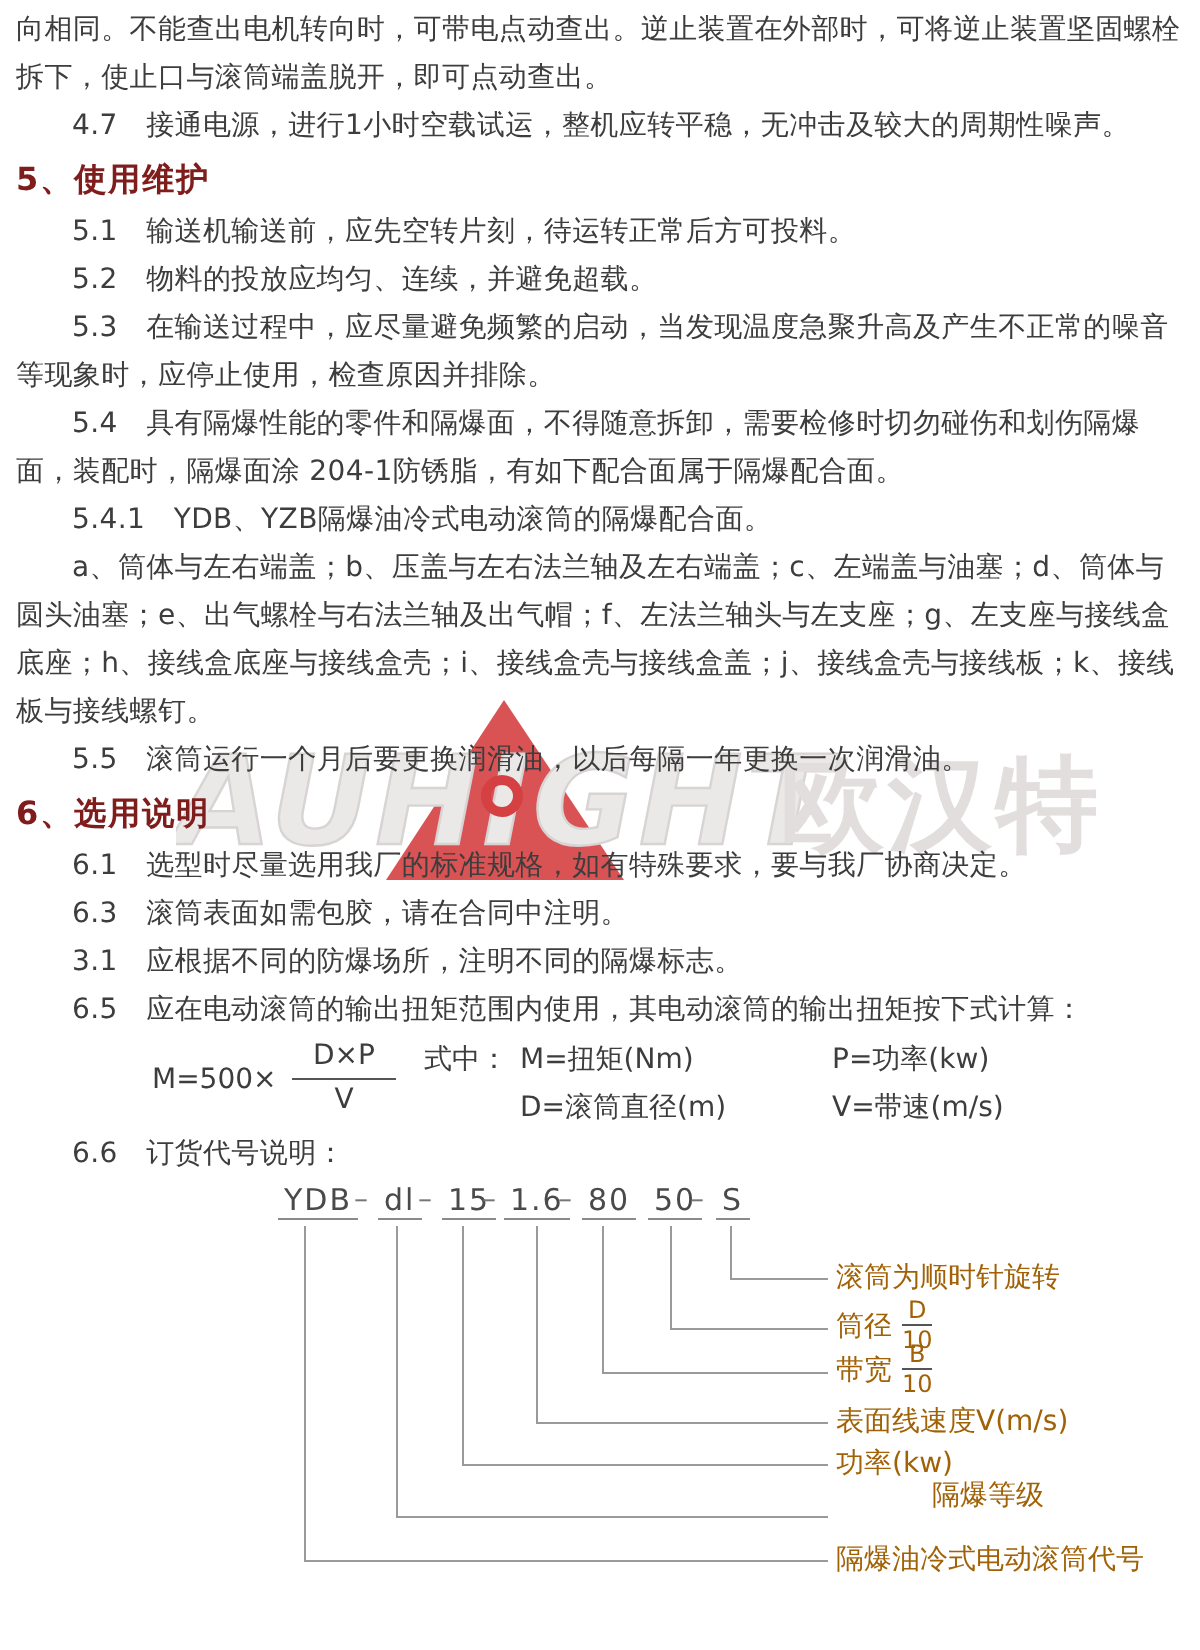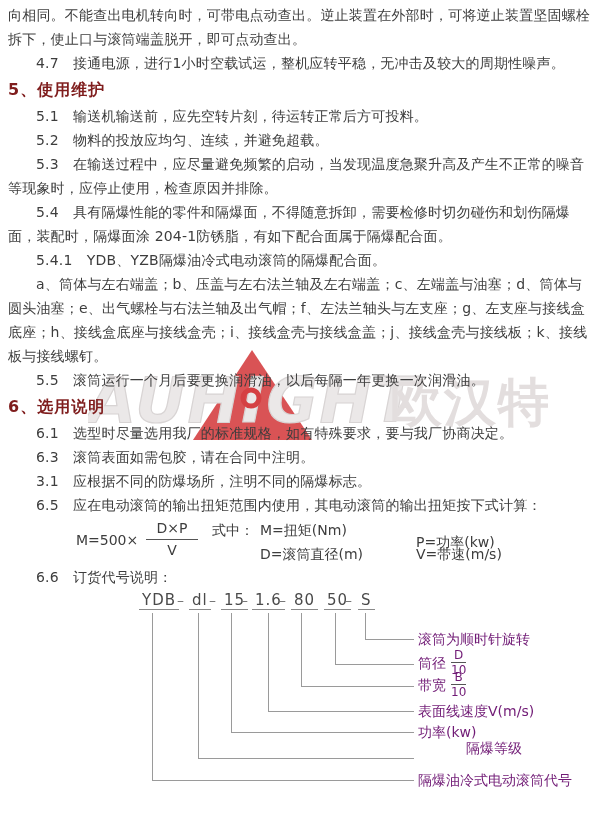--- a/index.html
+++ b/index.html
@@ -19,21 +19,21 @@
   .f-el{position:absolute;line-height:22px;white-space:nowrap;}
   .f-frac{position:absolute;left:138px;top:1px;text-align:center;width:52px;font-size:14px;line-height:21px;}
   .f-frac .num{display:block;border-bottom:1px solid #555;padding:0 4px;}
   .f-frac .den{display:block;}
   
   .diagram{position:relative;height:212px;font-size:14px;}
   .seg{position:absolute;top:2px;padding:0 3px;border-bottom:1px solid #8a8a8a;color:#4a4a4a;
        font-size:15px;letter-spacing:1px;line-height:18px;white-space:nowrap;}
   .dash{position:absolute;top:2px;color:#777;font-size:14px;line-height:18px;}
   .lline{position:absolute;border-left:1px solid #9a9a9a;border-bottom:1px solid #9a9a9a;}
-  .dlabel{position:absolute;left:410px;white-space:nowrap;color:#701a75;font-size:14px;line-height:20px;}
+  .dlabel{position:absolute;left:410px;white-space:nowrap;color:#a16207;font-size:14px;line-height:20px;}
   .frac{display:inline-block;vertical-align:middle;text-align:center;font-size:12px;line-height:14px;margin-left:5px;position:relative;top:-1px;}
   .frac .num{display:block;border-bottom:1px solid #555;padding:0 3px;}
   .frac .den{display:block;}
 </style>
 </head>
 <body>
 
 <div class="page">
 
   <div class="watermark">
@@ -66,21 +66,21 @@
     <p class="body">6.5　应在电动滚筒的输出扭矩范围内使用，其电动滚筒的输出扭矩按下式计算：</p>
 
     <div class="formula">
       <span class="f-el" style="left:68px;top:12px;">M=500×</span>
       <span class="f-frac">
         <span class="num">D×P</span>
         <span class="den">V</span>
       </span>
       <span class="f-el" style="left:204px;top:2px;">式中：</span>
       <span class="f-el" style="left:252px;top:2px;">M=扭矩(Nm)</span>
-      <span class="f-el" style="left:408px;top:14px;text-align:right;">P=功率(kw)</span>
+      <span class="f-el" style="left:408px;top:2px;text-align:right;">P=功率(kw)</span>
       <span class="f-el" style="left:252px;top:26px;">D=滚筒直径(m)</span>
       <span class="f-el" style="left:408px;top:26px;">V=带速(m/s)</span>
     </div>
 
     <p class="body">6.6　订货代号说明：</p>
 
     <div class="diagram">
 
       <span class="seg" style="left:131px;">YDB</span>
       <span class="dash" style="left:169px;">–</span>

